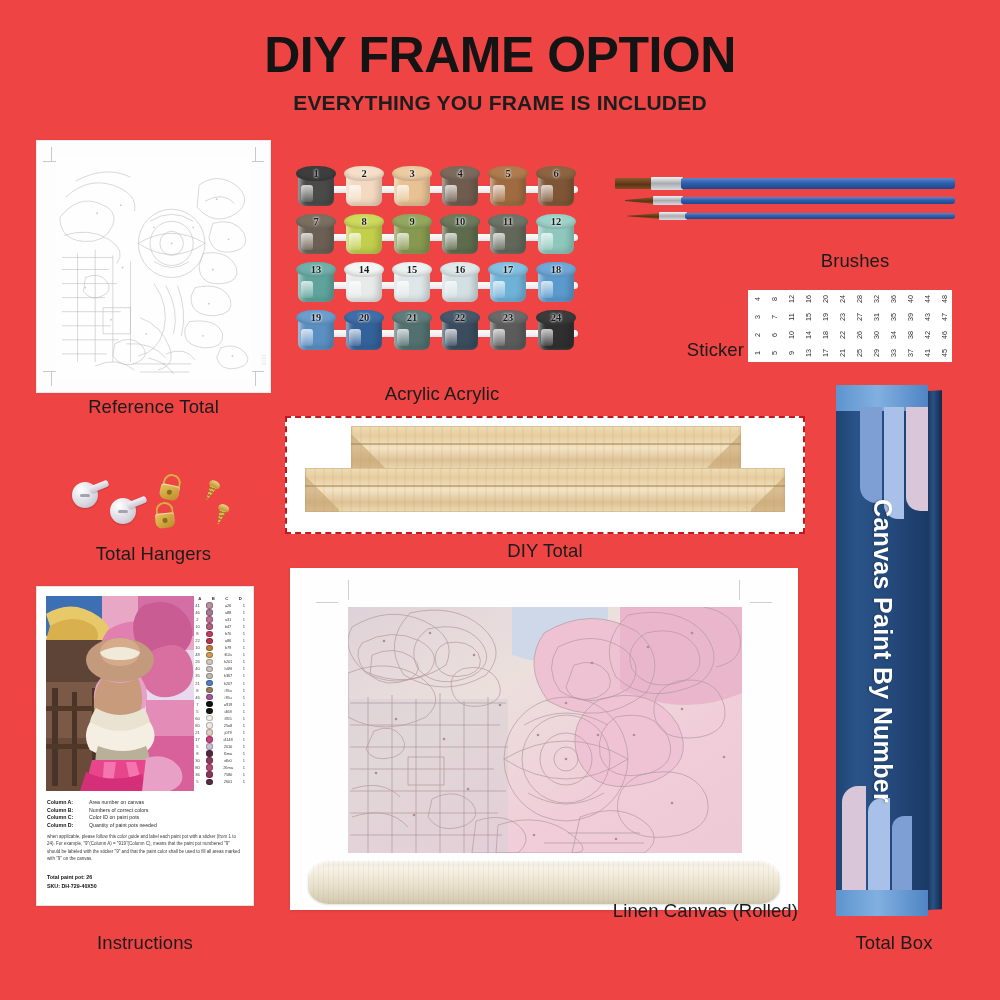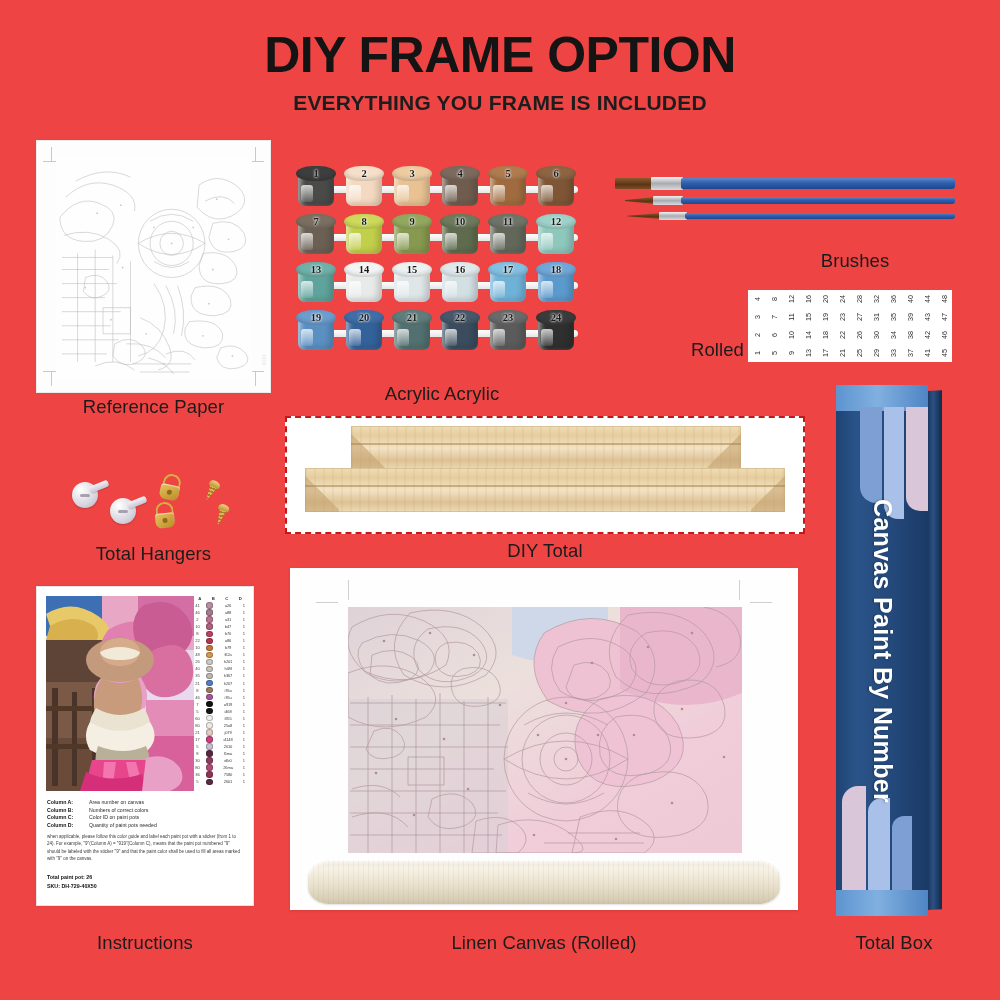--- a/index.html
+++ b/index.html
@@ -332,21 +332,21 @@
             <circle cx="56" cy="162" r="0.9"></circle>
           <circle cx="92" cy="176" r="0.9"></circle>
             <circle cx="110" cy="206" r="0.9"></circle>
           <circle cx="180" cy="198" r="0.9"></circle>
             <circle cx="68" cy="110" r="0.9"></circle>
         </g>
       </svg>
     </div>
     <div class="ref-watermark">|||||||</div>
   </div>
-  <div class="caption" style="left:36px; top:396px; width:235px;">Reference Paper</div>
+  <div class="caption" style="left:36px; top:396px; width:235px;">Reference Total</div>
 
   <div id="acrylic-paints">
       <div class="pot-row" style="top: 0px;">
         <div class="bar"></div>
         <div class="pot" style="left: 0px;">
           <span class="body" style="background:#4a4a48"></span>
           <span class="gloss"></span>
           <span class="lid" style="background:#3e3e3e"></span>
           <span class="num">1</span>
         </div>
@@ -565,21 +565,21 @@
         <div class="sticker-cell">17</div>
         <div class="sticker-cell">21</div>
         <div class="sticker-cell">25</div>
         <div class="sticker-cell">29</div>
         <div class="sticker-cell">33</div>
         <div class="sticker-cell">37</div>
         <div class="sticker-cell">41</div>
         <div class="sticker-cell">45</div>
       </div>
   </div>
-  <div class="caption" style="left:652px; top:339px; width:92px; text-align:right;">Rolled</div>
+  <div class="caption" style="left:652px; top:339px; width:92px; text-align:right;">Sticker</div>
 
   <div id="frame-hangers">
     <div class="hook-white" style="left:0; top:10px;"></div>
     <div class="hook-white" style="left:38px; top:26px;"></div>
     <div class="dring" style="left:88px; top:2px; transform:rotate(12deg);">
       <span class="ring"></span>
         <span class="plate"></span>
     </div>
     <div class="dring" style="left:82px; top:30px; transform:rotate(-6deg);">
       <span class="ring"></span>
@@ -972,21 +972,21 @@
             <circle cx="324" cy="196" r="1.3"></circle>
           <circle cx="376" cy="150" r="1.3"></circle>
             <circle cx="186" cy="228" r="1.3"></circle>
           <circle cx="268" cy="232" r="1.3"></circle>
             <circle cx="152" cy="98" r="1.3"></circle>
         </g>
       </svg>
     </div>
     <div class="canvas-roll"></div>
   </div>
-  <div class="caption" style="left:290px; top:932px; width:508px;">Linen Canvas (Rolled)</div>
+  <div class="caption" style="left:290px; top:900px; width:508px;text-align:right;">Linen Canvas (Rolled)</div>
 
   <div id="gift-box">
     <div class="box-side"></div>
     <div class="box-front">
       <div class="box-cap" style="top:0;"></div>
       <div class="box-cap" style="bottom:0;"></div>
       <div class="box-stripe" style="left:24px; top:22px; width:22px; height:96px; background:#7d9fd4; border-radius:0 0 0 16px;"></div>
       <div class="box-stripe" style="left:48px; top:22px; width:20px; height:112px; background:#a9c0e8; border-radius:0 0 0 14px;"></div>
       <div class="box-stripe" style="left:70px; top:22px; width:22px; height:104px; background:#d9c6d8; border-radius:0 0 0 14px;"></div>
       <div class="box-stripe" style="left:6px; bottom:26px; width:24px; height:104px; background:#d9c6d8; border-radius:16px 0 0 0;"></div>

